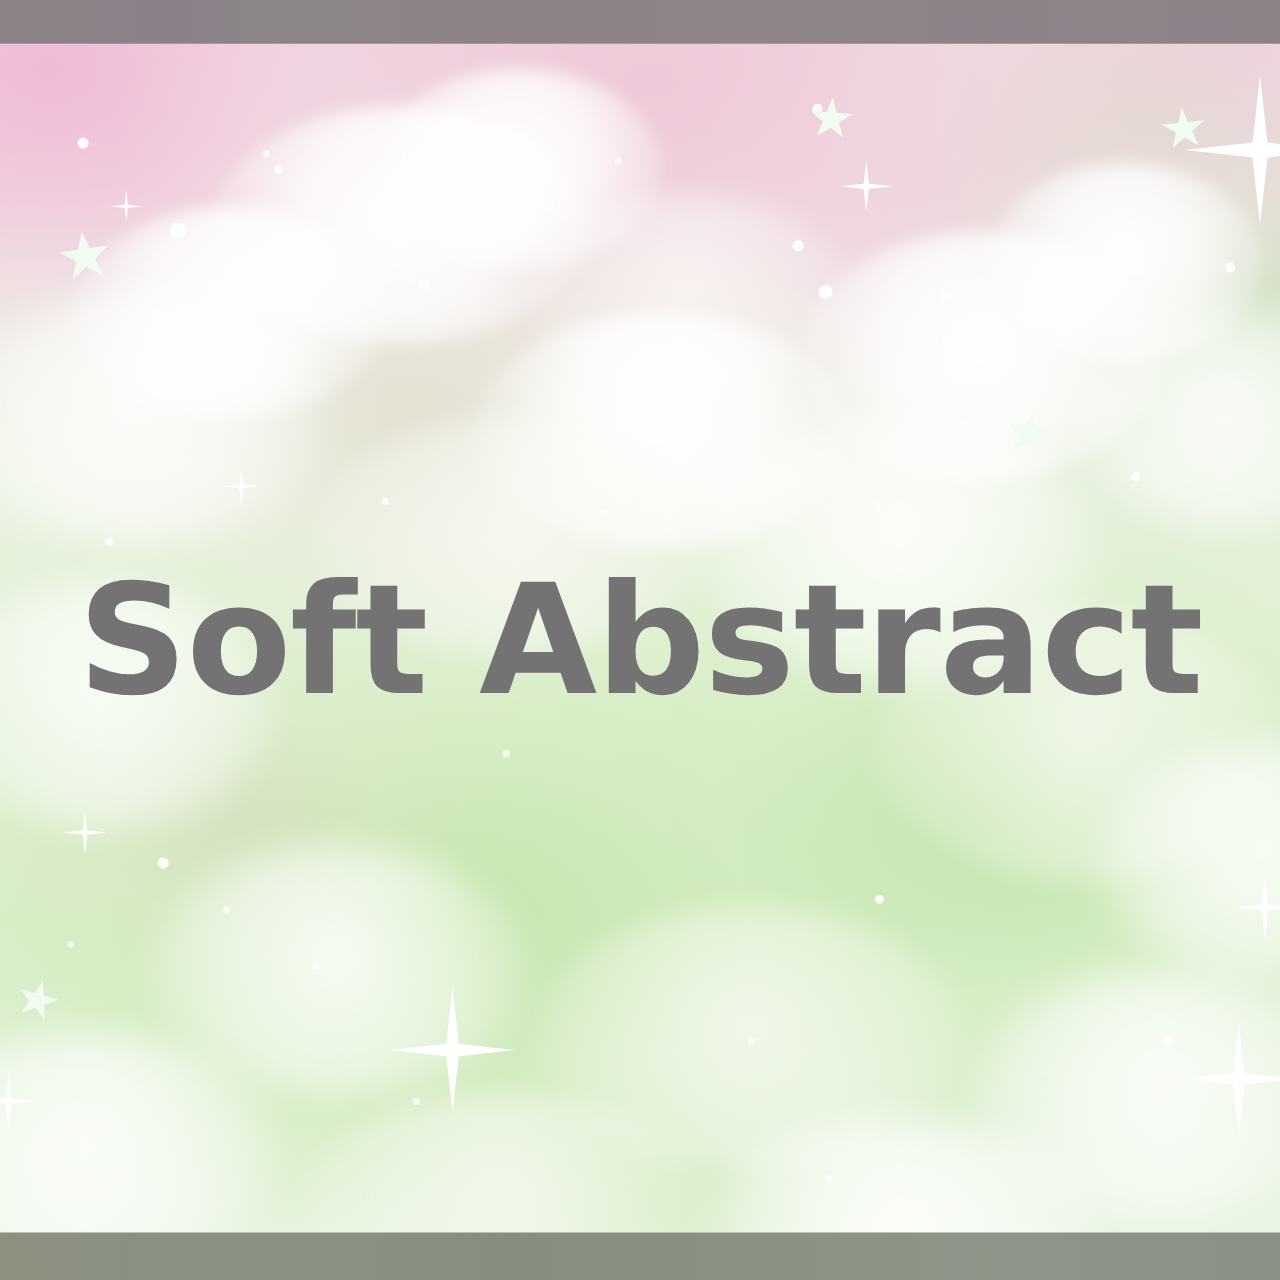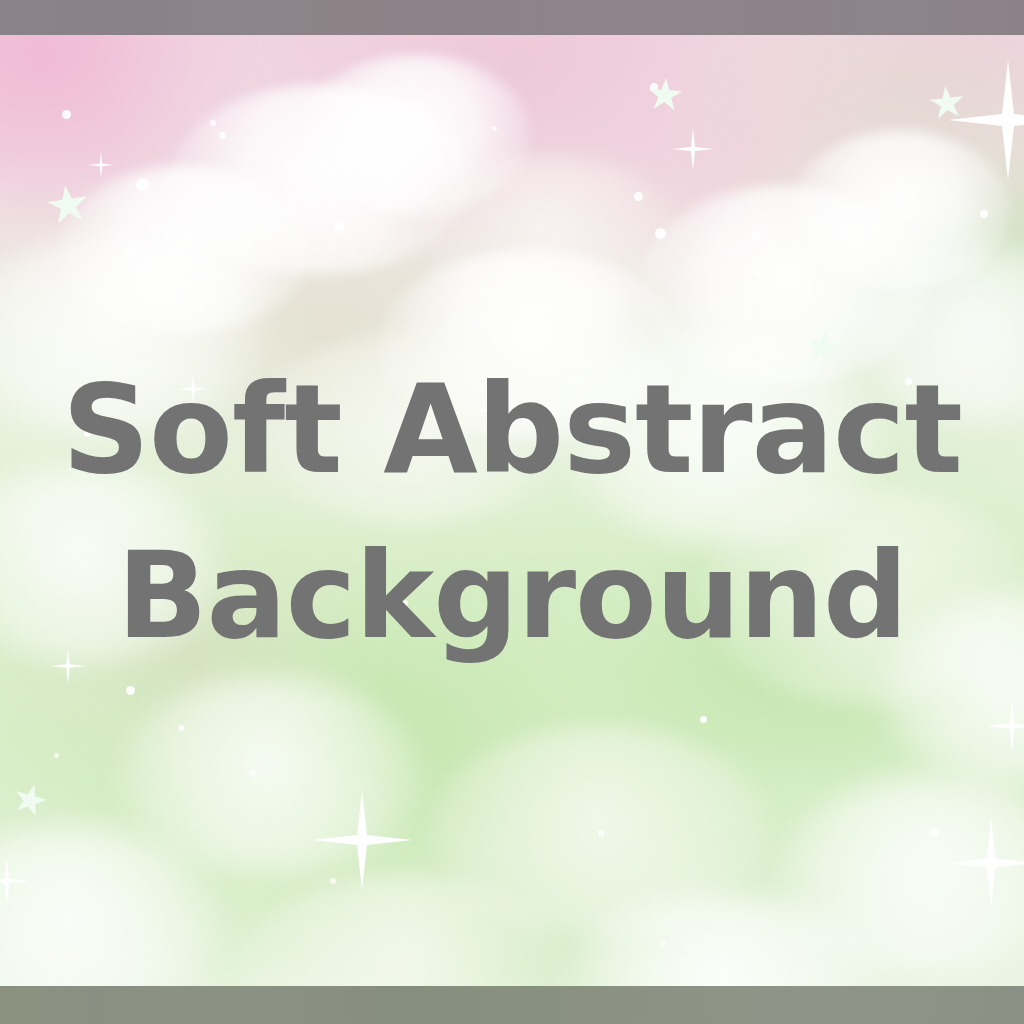--- a/index.html
+++ b/index.html
@@ -291,17 +291,16 @@
         <div class="star5" style="left: 48px; top: 150px; width: 40px; height: 40px; transform: rotate(-8deg);"></div>
         <div class="star5" style="left: 648px; top: 43px; width: 34px; height: 34px; transform: rotate(4deg);"></div>
         <div class="star5" style="left: 930px; top: 51px; width: 34px; height: 34px; transform: rotate(-6deg);"></div>
         <div class="star5" style="left: 806px; top: 295px; width: 34px; height: 34px; transform: rotate(10deg);"></div>
         <div class="star5" style="left: 14px; top: 749px; width: 32px; height: 32px; transform: rotate(16deg);"></div>
       </div>
   </div>
 
   <div id="title-block">
     <div class="title-line" style="font-size: 122.209px;">Soft Abstract</div>
-    <div class="title-line" style="font-size: 118.903px;">Background</div>
   </div>
 
   <div id="bar-bottom" class="bar"></div>
 </div>
 
 </body></html>

